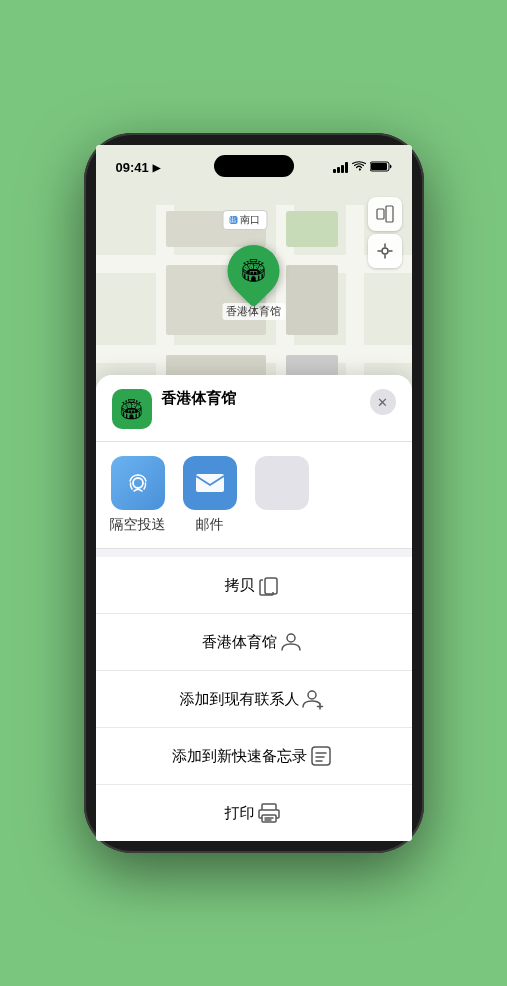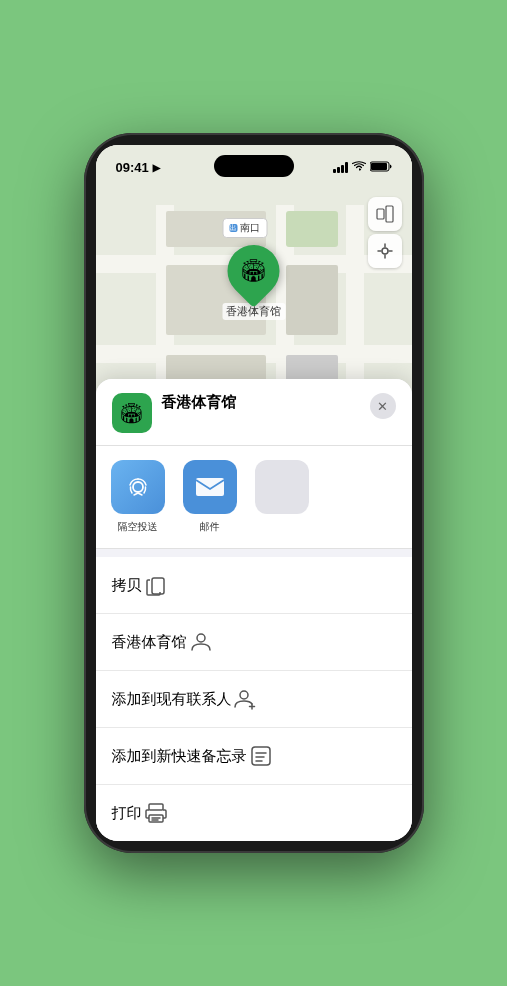--- a/index.html
+++ b/index.html
@@ -17,21 +17,21 @@
       background: #1a1a1a;
       border-radius: 48px;
       padding: 12px;
       box-shadow: 0 20px 60px rgba(0,0,0,0.5), inset 0 0 0 2px #3a3a3a;
       position: relative;
     }
     .phone-screen {
       width: 100%;
       height: 100%;
       background: #e8e8e8;
-      border-radius: 22px;
+      border-radius: 4px;
       overflow: hidden;
       position: relative;
     }
     
     .dynamic-island {
       position: absolute;
       top: 10px;
       left: 50%;
       transform: translateX(-50%);
       width: 80px;
@@ -165,21 +165,21 @@
       align-items: center;
       justify-content: center;
       font-size: 14px;
       color: #555;
       box-shadow: 0 1px 3px rgba(0,0,0,0.2);
       cursor: pointer;
     }
     
     .map-label {
       position: absolute;
-      top: 73px;
+      top: 65px;
       left: 50%;
       transform: translateX(-70%);
       background: white;
       padding: 2px 6px;
       border-radius: 4px;
       font-size: 10px;
       color: #333;
       border: 1px solid #ccc;
       display: flex;
       align-items: center;
@@ -280,34 +280,34 @@
       display: flex;
       align-items: center;
       justify-content: center;
       font-size: 24px;
     }
     .share-icon-airdrop { background: linear-gradient(135deg, #6ab3f0, #4a90d9); }
     .share-icon-message { background: #4cd964; }
     .share-icon-mail { background: #4a90d9; }
 
     .share-label {
-      font-size: 10px;
+      font-size: 14px;
       color: #333;
       text-align: left;
     }
 
     
     .action-list {
       background: white;
       margin-top: 8px;
     }
     .action-item {
       display: flex;
       align-items: center;
-      justify-content: flex-start;
+      justify-content: center;
       padding: 14px 16px;
       border-bottom: 0.5px solid #e8e8e8;
       cursor: pointer;
     }
     .action-item:last-child { border-bottom: none; }
     .action-label {
       font-size: 15px;
       color: #000;
     }
     .action-icon {

